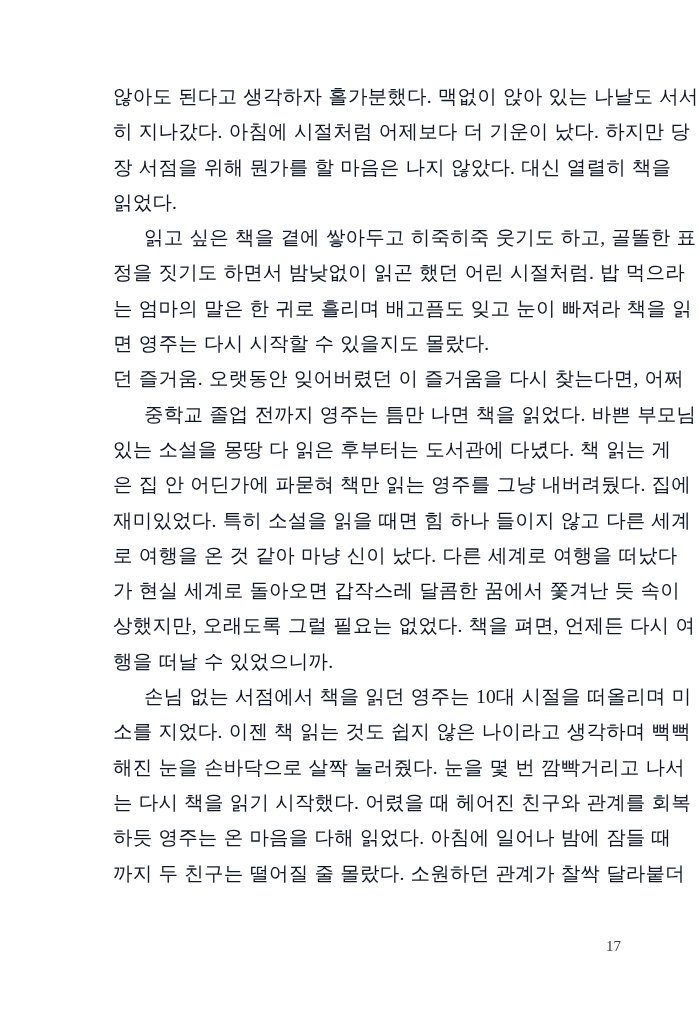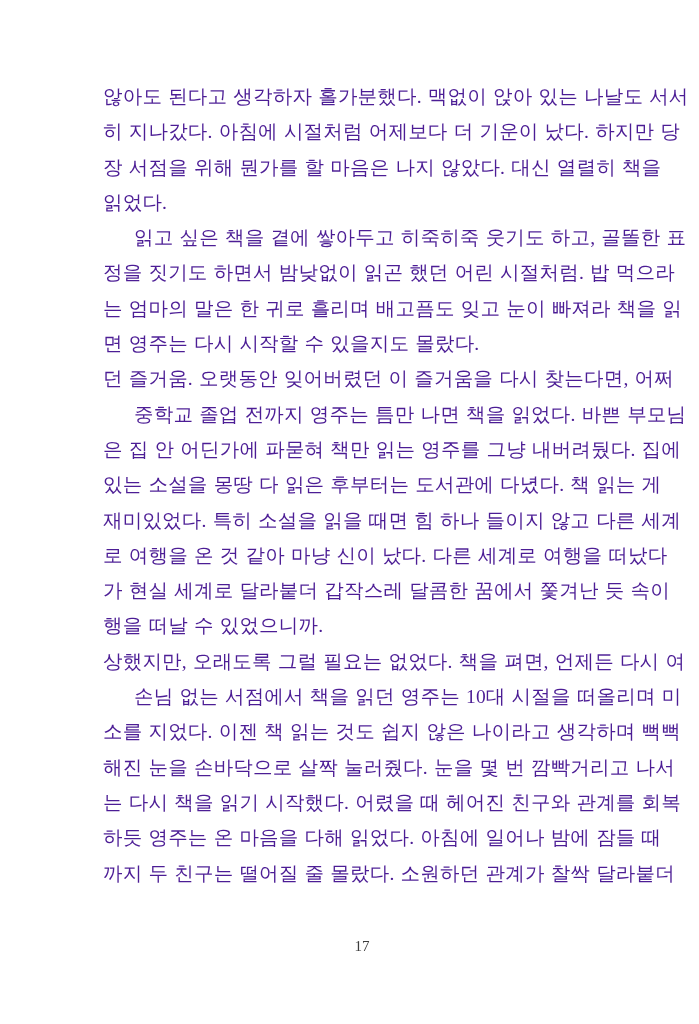--- a/index.html
+++ b/index.html
@@ -14,24 +14,24 @@
     font-family: "Liberation Serif", "DejaVu Serif", serif;
     overflow: hidden;
   }
   .page {
     position: absolute;
     inset: 0;
     background: #ffffff;
   }
   .body-text {
     position: absolute;
-    left: 103px;
+    left: 113px;
     width: 518px;
     top: 79px;
-    color: #4c1d95;
+    color: #0f172a;
   }
   .line {
     margin: 0;
     padding: 0;
     font-size: 19.5px;
     line-height: 35.3px;
     height: 35.3px;
     white-space: nowrap;
     text-align: justify;
     text-align-last: justify;
@@ -44,21 +44,21 @@
   }
   .line.indent {
     text-indent: 31px;
     font-family: Liberation Serif, serif;
   }
   .page-number {
     position: absolute;
     left: 103px;
     width: 518px;
     top: 936px;
-    text-align: center;
+    text-align: right;
     font-size: 15px;
     line-height: 20px;
     color: #3c3c3c;
   }
 </style>
 </head>
 <body>
 
 <div class="page">
 
@@ -66,27 +66,27 @@
     <p class="line">않아도 된다고 생각하자 홀가분했다. 맥없이 앉아 있는 나날도 서서</p>
     <p class="line">히 지나갔다. 아침에 시절처럼 어제보다 더 기운이 났다. 하지만 당</p>
     <p class="line">장 서점을 위해 뭔가를 할 마음은 나지 않았다. 대신 열렬히 책을</p>
     <p class="line para-end">읽었다.</p>
     <p class="line indent">읽고 싶은 책을 곁에 쌓아두고 히죽히죽 웃기도 하고, 골똘한 표</p>
     <p class="line">정을 짓기도 하면서 밤낮없이 읽곤 했던 어린 시절처럼. 밥 먹으라</p>
     <p class="line">는 엄마의 말은 한 귀로 흘리며 배고픔도 잊고 눈이 빠져라 책을 읽</p>
     <p class="line para-end">면 영주는 다시 시작할 수 있을지도 몰랐다.</p>
     <p class="line">던 즐거움. 오랫동안 잊어버렸던 이 즐거움을 다시 찾는다면, 어쩌</p>
     <p class="line indent">중학교 졸업 전까지 영주는 틈만 나면 책을 읽었다. 바쁜 부모님</p>
+    <p class="line">있는 소설을 몽땅 다 읽은 후부터는 도서관에 다녔다. 책 읽는 게</p>
     <p class="line">은 집 안 어딘가에 파묻혀 책만 읽는 영주를 그냥 내버려뒀다. 집에</p>
-    <p class="line">있는 소설을 몽땅 다 읽은 후부터는 도서관에 다녔다. 책 읽는 게</p>
     <p class="line">재미있었다. 특히 소설을 읽을 때면 힘 하나 들이지 않고 다른 세계</p>
     <p class="line">로 여행을 온 것 같아 마냥 신이 났다. 다른 세계로 여행을 떠났다</p>
-    <p class="line">가 현실 세계로 달라붙더 갑작스레 달콤한 꿈에서 쫓겨난 듯 속이</p>
+    <p class="line">가 현실 세계로 돌아오면 갑작스레 달콤한 꿈에서 쫓겨난 듯 속이</p>
+    <p class="line">상했지만, 오래도록 그럴 필요는 없었다. 책을 펴면, 언제든 다시 여</p>
     <p class="line para-end">행을 떠날 수 있었으니까.</p>
-    <p class="line">상했지만, 오래도록 그럴 필요는 없었다. 책을 펴면, 언제든 다시 여</p>
     <p class="line indent">손님 없는 서점에서 책을 읽던 영주는 10대 시절을 떠올리며 미</p>
     <p class="line">소를 지었다. 이젠 책 읽는 것도 쉽지 않은 나이라고 생각하며 뻑뻑</p>
     <p class="line">해진 눈을 손바닥으로 살짝 눌러줬다. 눈을 몇 번 깜빡거리고 나서</p>
     <p class="line">는 다시 책을 읽기 시작했다. 어렸을 때 헤어진 친구와 관계를 회복</p>
     <p class="line">하듯 영주는 온 마음을 다해 읽었다. 아침에 일어나 밤에 잠들 때</p>
     <p class="line para-end">까지 두 친구는 떨어질 줄 몰랐다. 소원하던 관계가 찰싹 달라붙더</p>
   </div>
 
   <div class="page-number">17</div>
 

